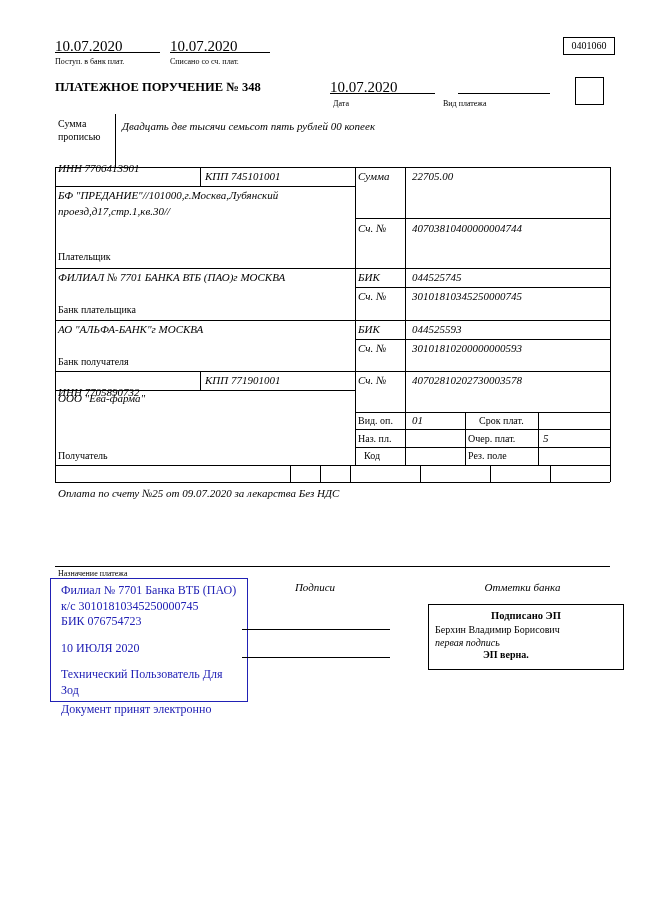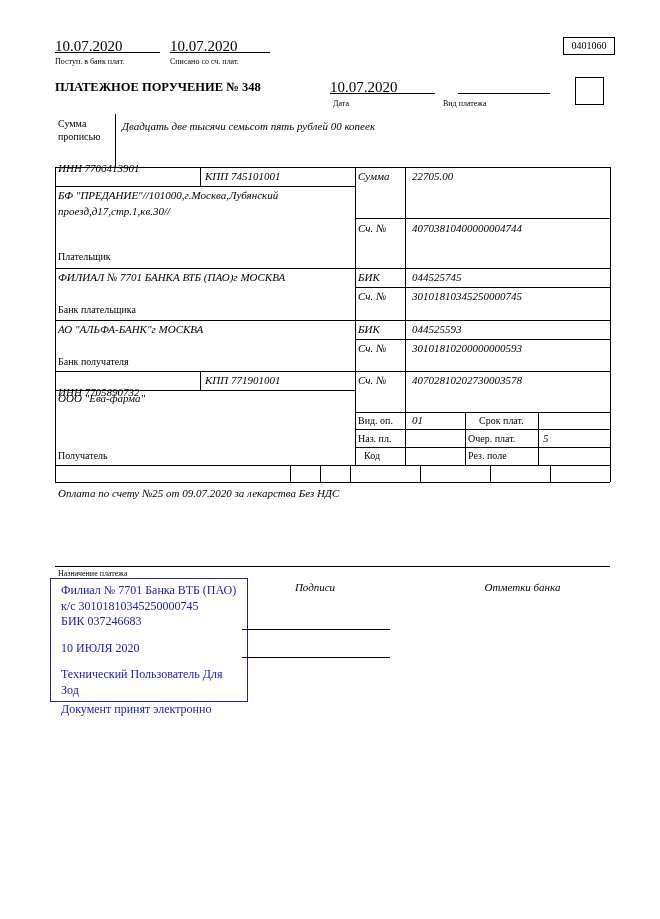--- a/index.html
+++ b/index.html
@@ -117,26 +117,32 @@
   <div class="abs t10" style="left:468px;top:450px;">Рез. поле</div>
   <div class="abs t10" style="left:58px;top:450px;">Получатель</div>
 
   <div class="abs t11" style="left:58px;top:487px;">Оплата по счету №25 от 09.07.2020 за лекарства Без НДС</div>
   <div class="hline" style="left:55px;top:566px;width:555px;"></div>
   <div class="abs t8" style="left:58px;top:569px;">Назначение платежа</div>
 
   <div class="stamp" style="color: rgb(33, 33, 181); border-color: rgb(33, 33, 181);">
     <div>Филиал № 7701 Банка ВТБ (ПАО)</div>
     <div>к/с 30101810345250000745</div>
-    <div>БИК 037246683</div>
+    <div>БИК 076754723</div>
     <div class="gap">10 ИЮЛЯ 2020</div>
     <div class="gap">Технический Пользователь Для</div>
     <div>Зод</div>
     <div class="gap-sm">Документ принят электронно</div>
   </div>
 
   <div class="abs t11 ctr" style="left:240px;top:581px;width:150px;">Подписи</div>
   <div class="abs t11 ctr" style="left:425px;top:581px;width:195px;">Отметки банка</div>
   <div class="hline" style="left:242px;top:629px;width:148px;"></div>
   <div class="hline" style="left:242px;top:657px;width:148px;"></div>
 
+  <div class="esign">
+    <div class="et">Подписано ЭП</div>
+    <div>Берхин Владимир Борисович</div>
+    <div class="it">первая подпись</div>
+    <div class="ev">ЭП верна.</div>
+  </div>
 
 </div>
 
 </body></html>

